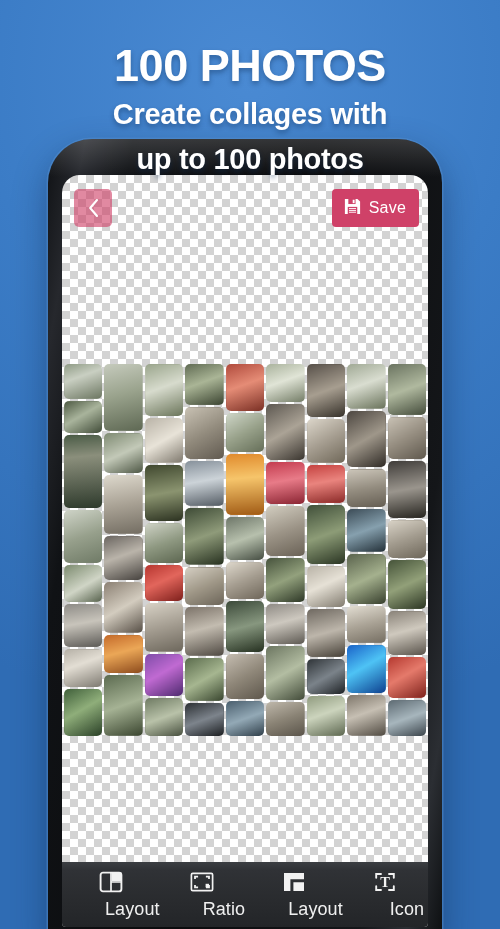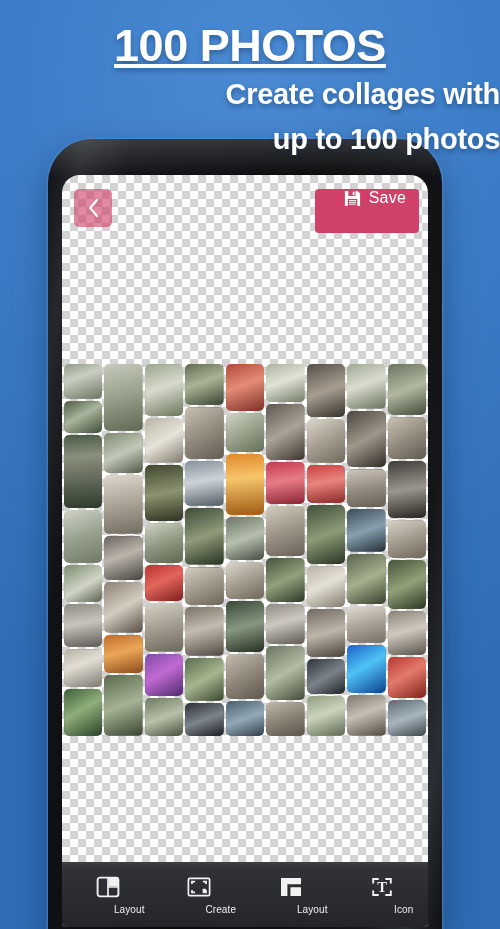--- a/index.html
+++ b/index.html
@@ -23,41 +23,39 @@
     position: absolute;
     left: 0;
     top: 0;
     width: 500px;
     text-align: center;
     z-index: 40;
     pointer-events: none;
   }
   .promo-title {
     margin: 0;
-    padding-top: 22px;
+    padding-top: 42px;
     font-size: 45px;
     line-height: 1.05;
     font-weight: bold;
     color: #ffffff;
     letter-spacing: -0.5px;
     text-shadow: 0 3px 5px rgba(14,45,85,0.42);
     font-family: "Liberation Sans", sans-serif;
-    text-decoration: underline;
   }
   .promo-sub {
     margin: 0;
     padding-top: 6px;
     font-size: 29px;
     line-height: 1.32;
     font-weight: bold;
     color: #ffffff;
     letter-spacing: -0.3px;
     text-shadow: 0 3px 5px rgba(14,45,85,0.45);
     font-family: "Liberation Sans", sans-serif;
-    text-align: right;
   }
   
   .phone {
     position: absolute;
     left: 48px;
     top: 139px;
     width: 394px;
     height: 800px;
     border-radius: 44px 44px 10px 10px;
     background:
@@ -113,27 +111,28 @@
     align-items: center;
     justify-content: center;
     cursor: pointer;
     padding: 0;
   }
   .back-btn svg { display: block; }
   .save-btn {
     position: absolute;
     right: 9px;
     top: 14px;
-    height: 44px;
+    height: 38px;
     border: none;
     border-radius: 4px;
     background: #cf4168;
     display: flex;
+    align-items: center;
     gap: 7px;
-    padding: 0 13px 0 28px;
+    padding: 0 13px 0 11px;
     cursor: pointer;
   }
   .save-label {
     color: #ffffff;
     font-size: 16px;
     font-weight: normal;
     font-family: "Liberation Sans", sans-serif;
     letter-spacing: 0.2px;
   }
   
@@ -193,21 +192,21 @@
     height: 100%;
   }
   .tool-ico {
     height: 25px;
     display: flex;
     align-items: center;
     justify-content: center;
   }
   .tool-lbl {
     color: #f0f0f0;
-    font-size: 10px;
+    font-size: 18px;
     font-family: "Liberation Sans", sans-serif;
     letter-spacing: 0.1px;
     margin-left: 43px;
   }
 </style>
 </head>
 <body>
 
 <div id="app">
 
@@ -357,21 +356,21 @@
             <span class="tool-ico">
               <svg width="24" height="20" viewBox="0 0 24 20">
                 <rect x="1.4" y="1.4" width="21.2" height="17.2" rx="1.4" fill="none" stroke="#f2f2f2" stroke-width="1.7"></rect>
                 <path d="M5 6.2 V4.6 H7.2" stroke="#f2f2f2" stroke-width="1.8" fill="none" stroke-linecap="square"></path>
                 <path d="M16.8 4.6 H19 V6.2" stroke="#f2f2f2" stroke-width="1.8" fill="none" stroke-linecap="square"></path>
                 <path d="M5 13.8 V15.4 H7.2" stroke="#f2f2f2" stroke-width="1.8" fill="none" stroke-linecap="square"></path>
                 <path d="M16.8 15.4 H19 V13.8" stroke="#f2f2f2" stroke-width="1.8" fill="none" stroke-linecap="square"></path>
                 <rect x="15.6" y="11.8" width="3.4" height="3.4" fill="#f2f2f2"></rect>
               </svg>
             </span>
-            <span class="tool-lbl">Create</span>
+            <span class="tool-lbl">Ratio</span>
           </div>
           <div class="tool">
             <span class="tool-ico">
               <svg width="24" height="22" viewBox="0 0 24 22">
                 <path d="M2 2 H22 V8.2 H8.4 V20 H2 Z" fill="#f2f2f2"></path>
                 <path d="M11.4 11.2 H22 V20 H11.4 Z" fill="#f2f2f2"></path>
               </svg>
             </span>
             <span class="tool-lbl">Layout</span>
           </div>

